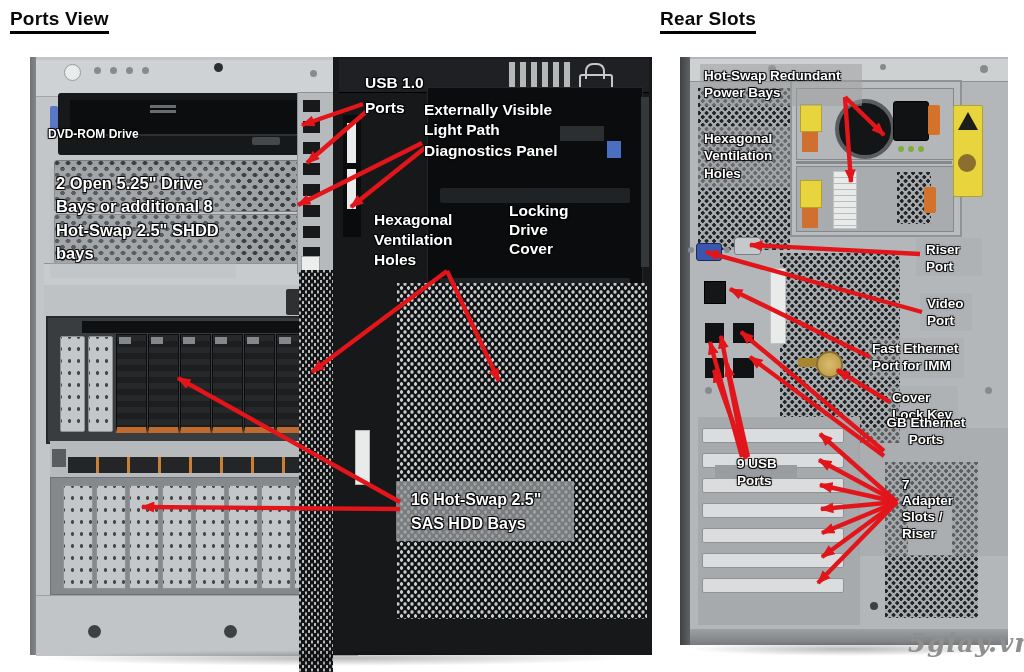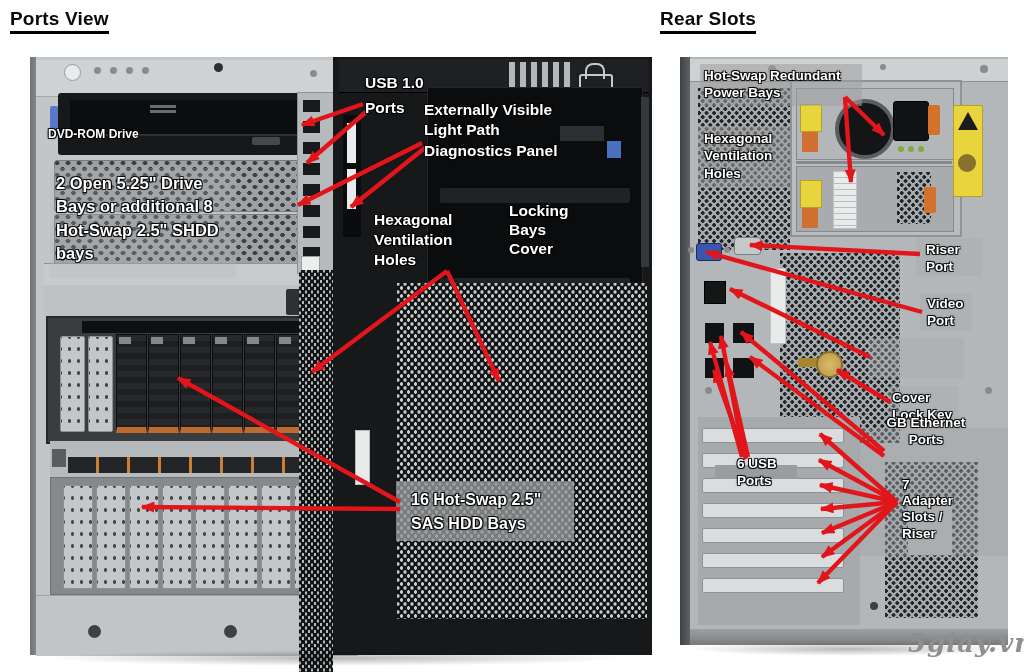--- a/index.html
+++ b/index.html
@@ -279,39 +279,41 @@
 Light Path
 Diagnostics Panel</div>
   <div class="lbl big" style="left:56px;top:172px;">2 Open 5.25" Drive
 Bays or additional 8
 Hot-Swap 2.5" SHDD
 bays</div>
   <div class="lbl med" style="left:374px;top:210px;">Hexagonal
 Ventilation
 Holes</div>
   <div class="lbl med" style="left:509px;top:201px;line-height:1.24;">Locking
-Bays
+Drive
 Cover</div>
   <div class="lbl" style="left:411px;top:488px;font-size:16px;line-height:1.5;">16 Hot-Swap 2.5"
 SAS HDD Bays</div>
 
   <div class="lbl sml" style="left:704px;top:67px;">Hot-Swap Redundant
 Power Bays</div>
   <div class="lbl sml" style="left:704px;top:130px;">Hexagonal
 Ventilation
 Holes</div>
   <div class="lbl sml" style="left:926px;top:241px;">Riser
 Port</div>
   <div class="lbl sml" style="left:927px;top:295px;">Video
 Port</div>
+  <div class="lbl sml" style="left:872px;top:340px;">Fast Ethernet
+Port for IMM</div>
   <div class="lbl sml" style="left:892px;top:389px;">Cover
 Lock Key</div>
   <div class="lbl sml" style="left:884px;top:414px;width:84px;text-align:center;">GB Ethernet
 Ports</div>
-  <div class="lbl sml" style="left:737px;top:455px;">6 USB
+  <div class="lbl sml" style="left:737px;top:455px;">9 USB
 Ports</div>
   <div class="lbl sml" style="left:902px;top:477px;line-height:1.2;">7
 Adapter
 Slots /
 Riser</div>
 
   <div id="watermark">5giay.vn</div>
 </div>
 
 </body></html>

